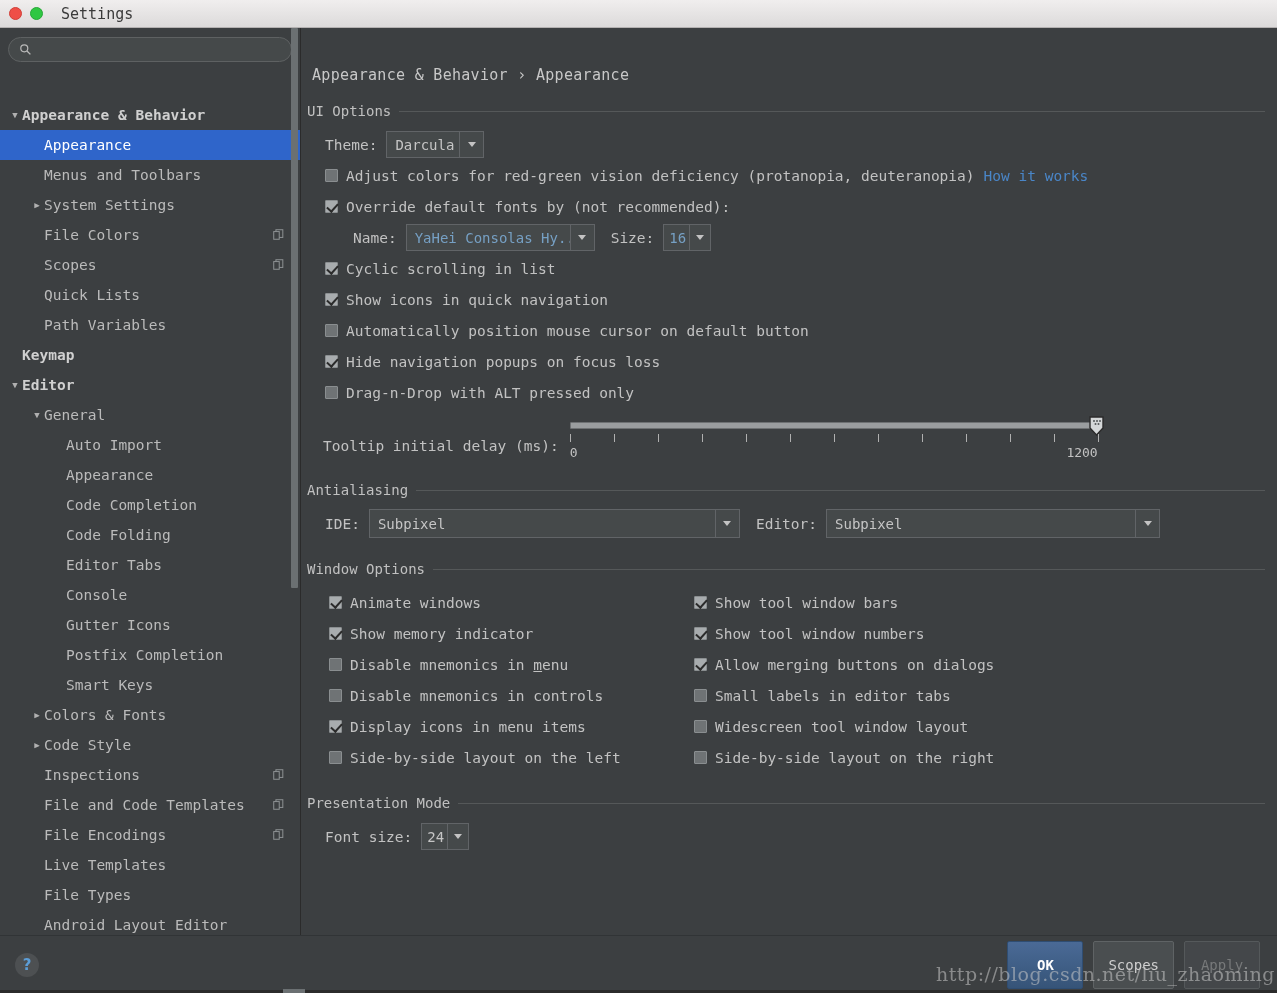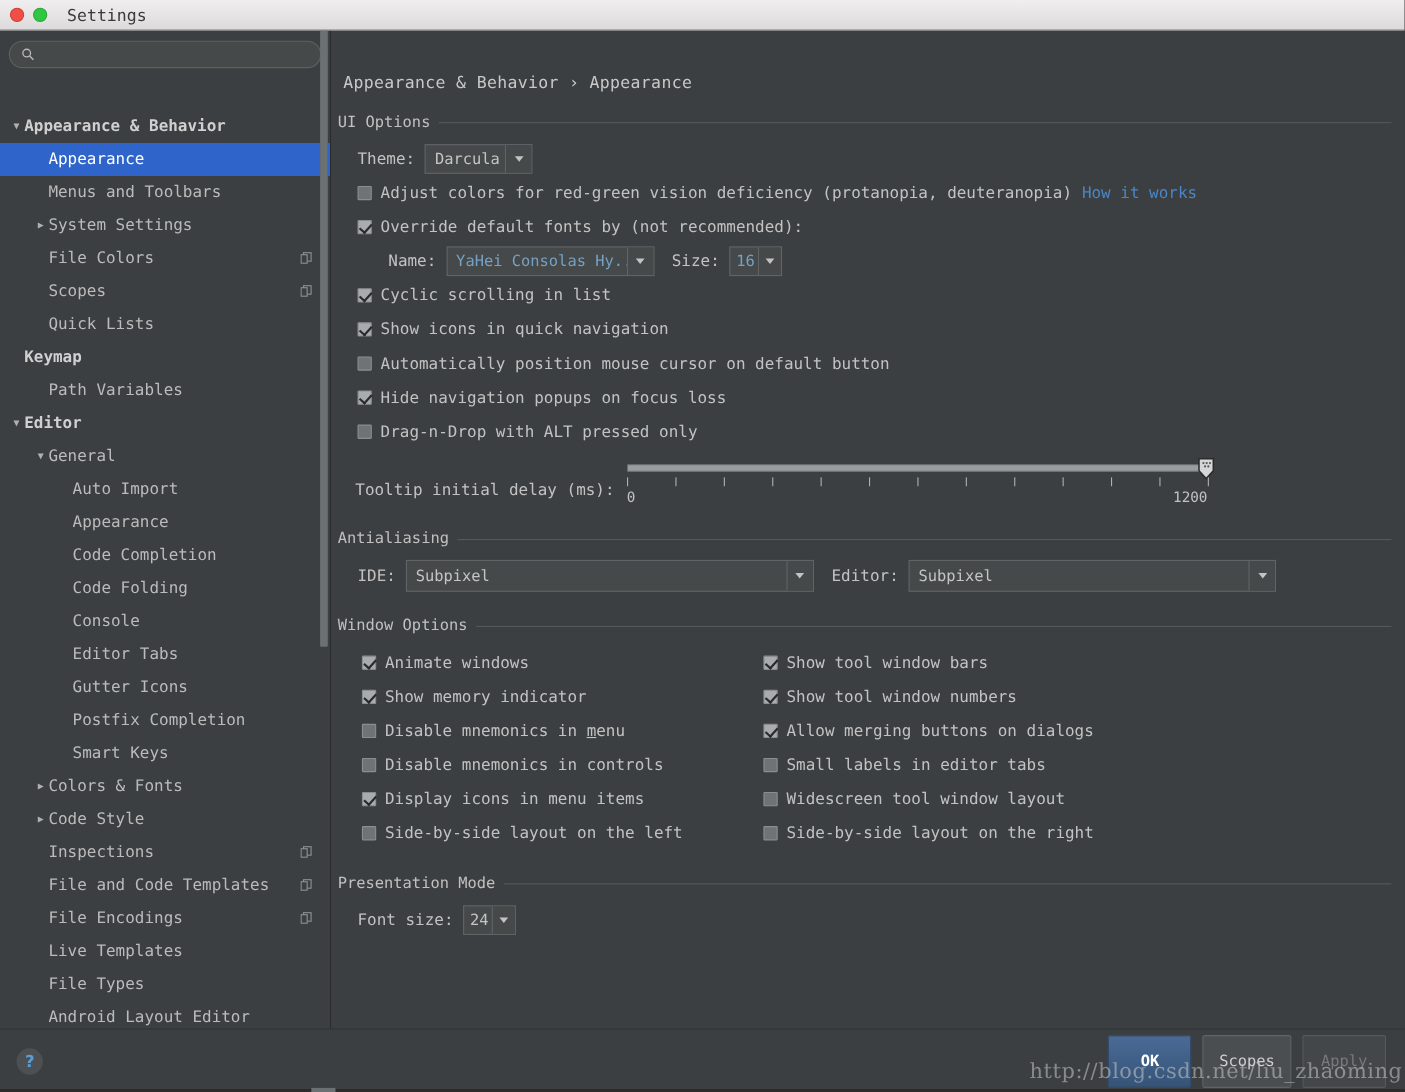--- a/index.html
+++ b/index.html
@@ -248,29 +248,29 @@
           <svg class="copy-ico" viewBox="0 0 12 12">
             <rect x="3.2" y="0.8" width="7.5" height="8.4" fill="none" stroke="#8d9193" stroke-width="1.1"></rect>
             <rect x="0.8" y="2.8" width="6" height="8.4" fill="#3c3f41" stroke="#8d9193" stroke-width="1.1"></rect>
           </svg>
         </div>
         <div class="tree-item">
           <span style="width:30px;flex:none"></span>
           <span class="tw"></span>
           <span class="lbl">Quick Lists</span>
         </div>
+        <div class="tree-item">
+          <span style="width:30px;flex:none"></span>
+          <span class="tw"></span>
+          <span class="lbl">Path Variables</span>
+        </div>
         <div class="tree-item bold">
           <span style="width:8px;flex:none"></span>
           <span class="tw"></span>
           <span class="lbl">Keymap</span>
-        </div>
-        <div class="tree-item">
-          <span style="width:30px;flex:none"></span>
-          <span class="tw"></span>
-          <span class="lbl">Path Variables</span>
         </div>
         <div class="tree-item bold">
           <span style="width:8px;flex:none"></span>
           <span class="tw">▼</span>
           <span class="lbl">Editor</span>
         </div>
         <div class="tree-item">
           <span style="width:30px;flex:none"></span>
           <span class="tw">▼</span>
           <span class="lbl">General</span>
@@ -291,26 +291,26 @@
           <span class="lbl">Code Completion</span>
         </div>
         <div class="tree-item">
           <span style="width:52px;flex:none"></span>
           <span class="tw"></span>
           <span class="lbl">Code Folding</span>
         </div>
         <div class="tree-item">
           <span style="width:52px;flex:none"></span>
           <span class="tw"></span>
+          <span class="lbl">Editor Tabs</span>
+        </div>
+        <div class="tree-item">
+          <span style="width:52px;flex:none"></span>
+          <span class="tw"></span>
           <span class="lbl">Console</span>
-        </div>
-        <div class="tree-item">
-          <span style="width:52px;flex:none"></span>
-          <span class="tw"></span>
-          <span class="lbl">Editor Tabs</span>
         </div>
         <div class="tree-item">
           <span style="width:52px;flex:none"></span>
           <span class="tw"></span>
           <span class="lbl">Gutter Icons</span>
         </div>
         <div class="tree-item">
           <span style="width:52px;flex:none"></span>
           <span class="tw"></span>
           <span class="lbl">Postfix Completion</span>

